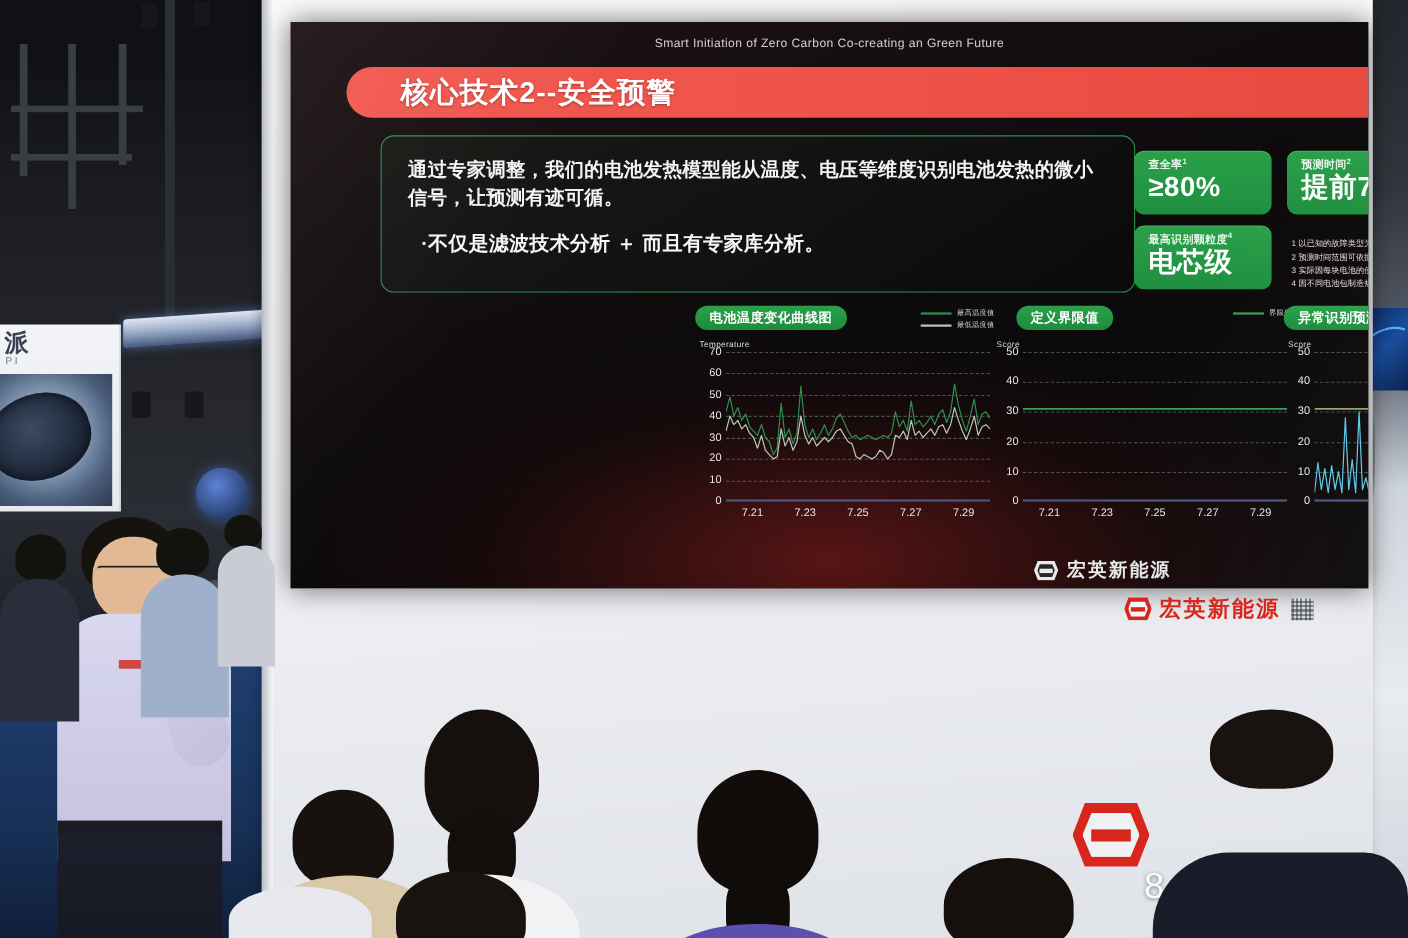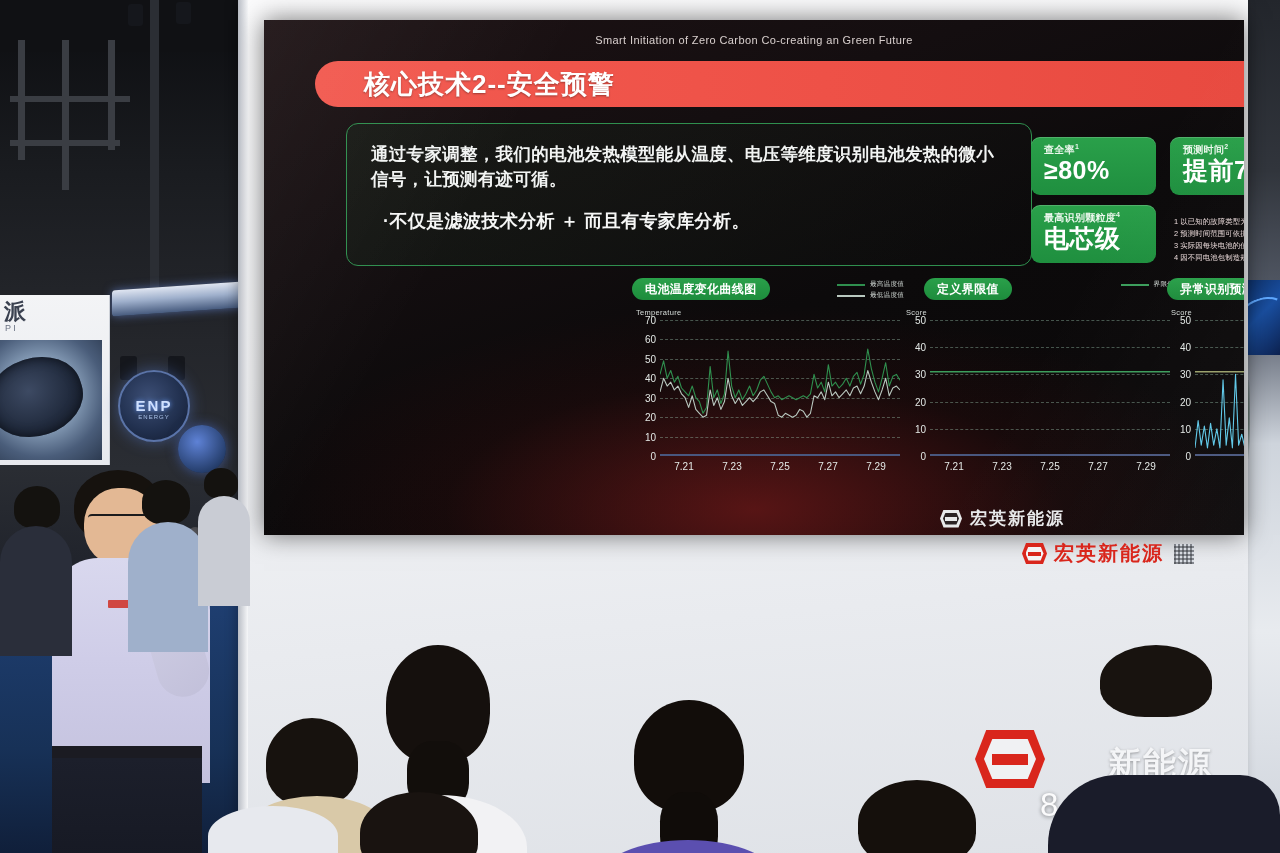--- a/index.html
+++ b/index.html
@@ -324,24 +324,20 @@
     <div class="spotlight" style="left:168px;top:356px;width:17px;height:24px;"></div>
 
     <div class="left-banner">
       <div class="bn-txt">派</div>
       <div class="bn-sub">P I</div>
     </div>
     <div class="left-screen">
       <div class="tire"></div>
     </div>
 
-    <div class="enp-badge">
-      <div class="enp-t">ENP</div>
-      <div class="enp-s">ENERGY</div>
-    </div>
     <div class="blue-orb"></div>
 
     <div class="floor"></div>
 
     <div class="right-bg">
       <div class="right-panel-blue"></div>
       <div class="right-plant"></div>
     </div>
   </div>
 
@@ -489,21 +485,20 @@
 
   <div class="wall-logo">
     <span class="hex-red"></span>
     <span class="wl-name">宏英新能源</span>
     <span class="qr"></span>
   </div>
 
   <div class="wall-mark-big">
     <div class="hx"></div>
   </div>
-  <div class="wall-text-cn">新能源</div>
   <div class="booth-no">8.1H C180</div>
 
   <div class="person presenter" style="left:52px;top:470px;width:170px;height:383px;">
     <div class="p-hair" style="position:absolute"></div>
     <div class="p-face" style="position:absolute"></div>
     <div class="p-glass" style="position:absolute"></div>
     <div class="p-body" style="position:absolute"></div>
     <div class="p-arm" style="position:absolute"></div>
     <div class="p-logo" style="position:absolute"></div>
     <div class="p-hand" style="position:absolute"></div>

